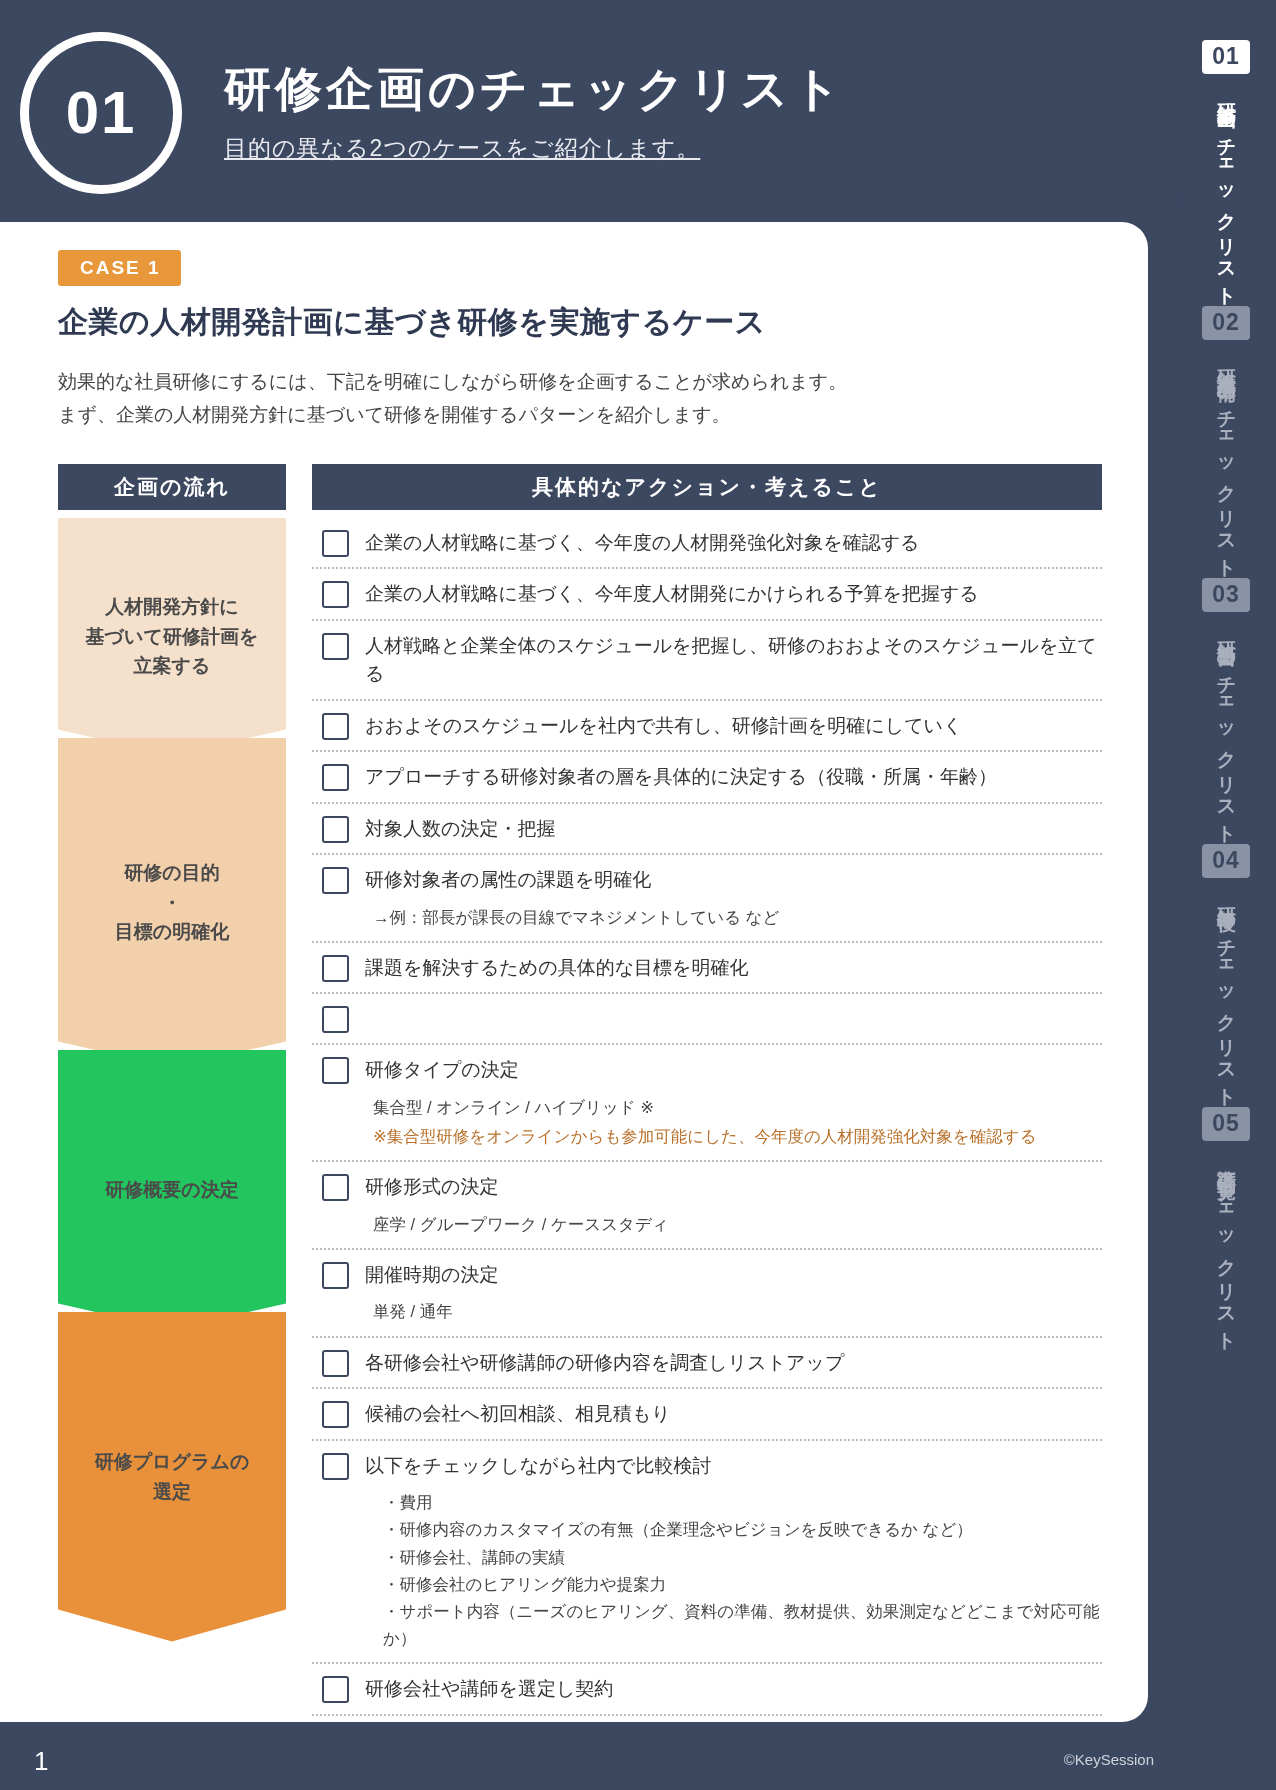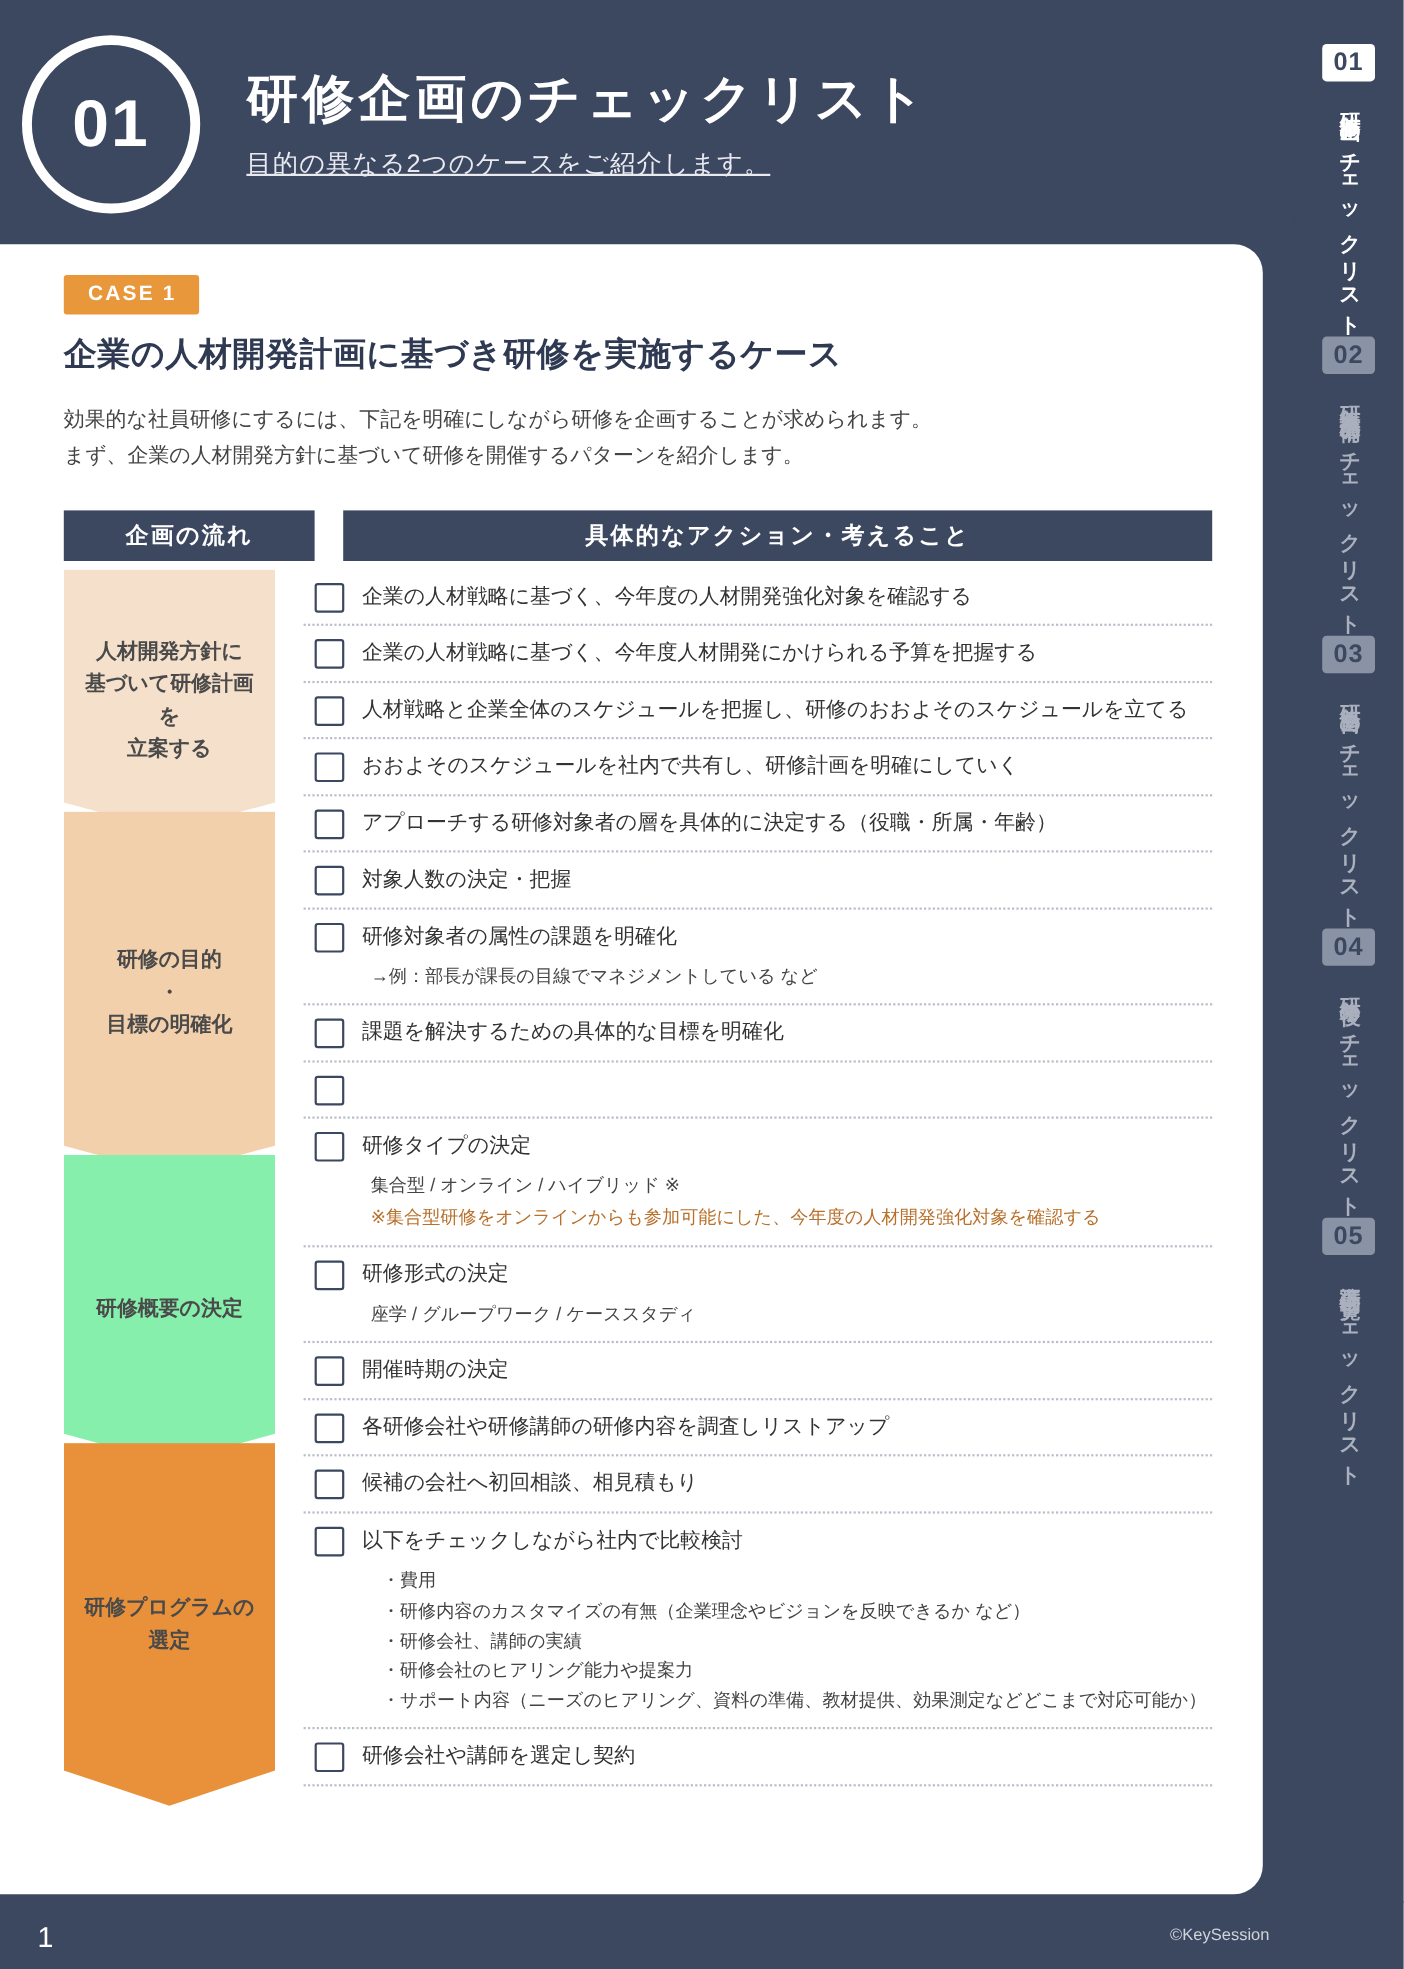--- a/index.html
+++ b/index.html
@@ -78,21 +78,21 @@
   }
   .tbl-head .h-right {
     flex:1; background:#3c4760; color:#fff;
     text-align:center; font-weight:bold; font-size:21px;
     padding:9px 0; letter-spacing:2px;
   }
 
   
   .body-row { display:flex; gap:26px; margin-top:8px; }
 
-  .arrow-col { width:192px; position:relative; }
+  .arrow-col { width:228px; position:relative; }
   .arrow {
     position:relative;
     color:#4a4a4a;
     font-weight:bold; font-size:19px; line-height:1.55;
     display:flex; align-items:center; justify-content:center;
     text-align:center;
     clip-path:polygon(0 0, 100% 0, 100% calc(100% - 26px), 50% 100%, 0 calc(100% - 26px));
     margin-bottom:-18px;
     padding:0 10px;
   }
@@ -204,21 +204,21 @@
                 <div>立案する</div>
               </div>
             </div>
             <div class="arrow" style="background: rgb(243, 208, 172); height: 330px;">
               <div>
                 <div>研修の目的</div>
                 <div>・</div>
                 <div>目標の明確化</div>
               </div>
             </div>
-            <div class="arrow" style="background: #86efac; height: 280px;">
+            <div class="arrow" style="background: #22c55e; height: 280px;">
               <div>
                 <div>研修概要の決定</div>
               </div>
             </div>
             <div class="arrow last" style="background: rgb(232, 144, 58); height: 330px; font-family: Liberation Serif, serif;">
               <div>
                 <div>研修プログラムの</div>
                 <div>選定</div>
               </div>
             </div>
@@ -288,20 +288,21 @@
               <div class="chk"></div>
               <div class="item-body">
                 <div class="item-main">研修形式の決定</div>
                 <div class="item-sub">座学 / グループワーク / ケーススタディ</div>
               </div>
             </div>
             <div class="item">
               <div class="chk"></div>
               <div class="item-body">
                 <div class="item-main">開催時期の決定</div>
+                <div class="item-sub">単発 / 通年</div>
               </div>
             </div>
             <div class="item">
               <div class="chk"></div>
               <div class="item-body">
                 <div class="item-main">各研修会社や研修講師の研修内容を調査しリストアップ</div>
               </div>
             </div>
             <div class="item">
               <div class="chk"></div>

